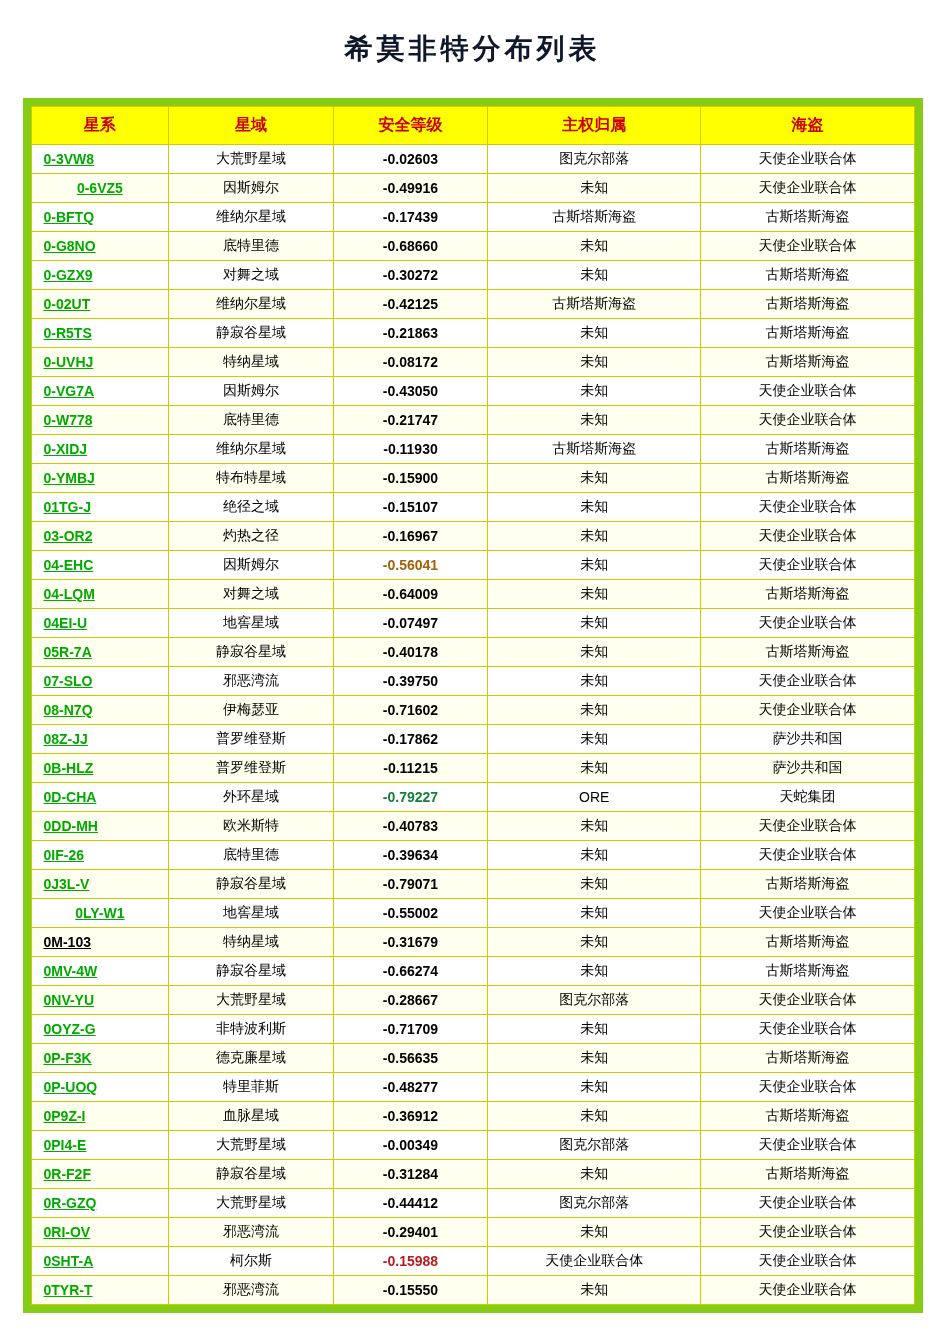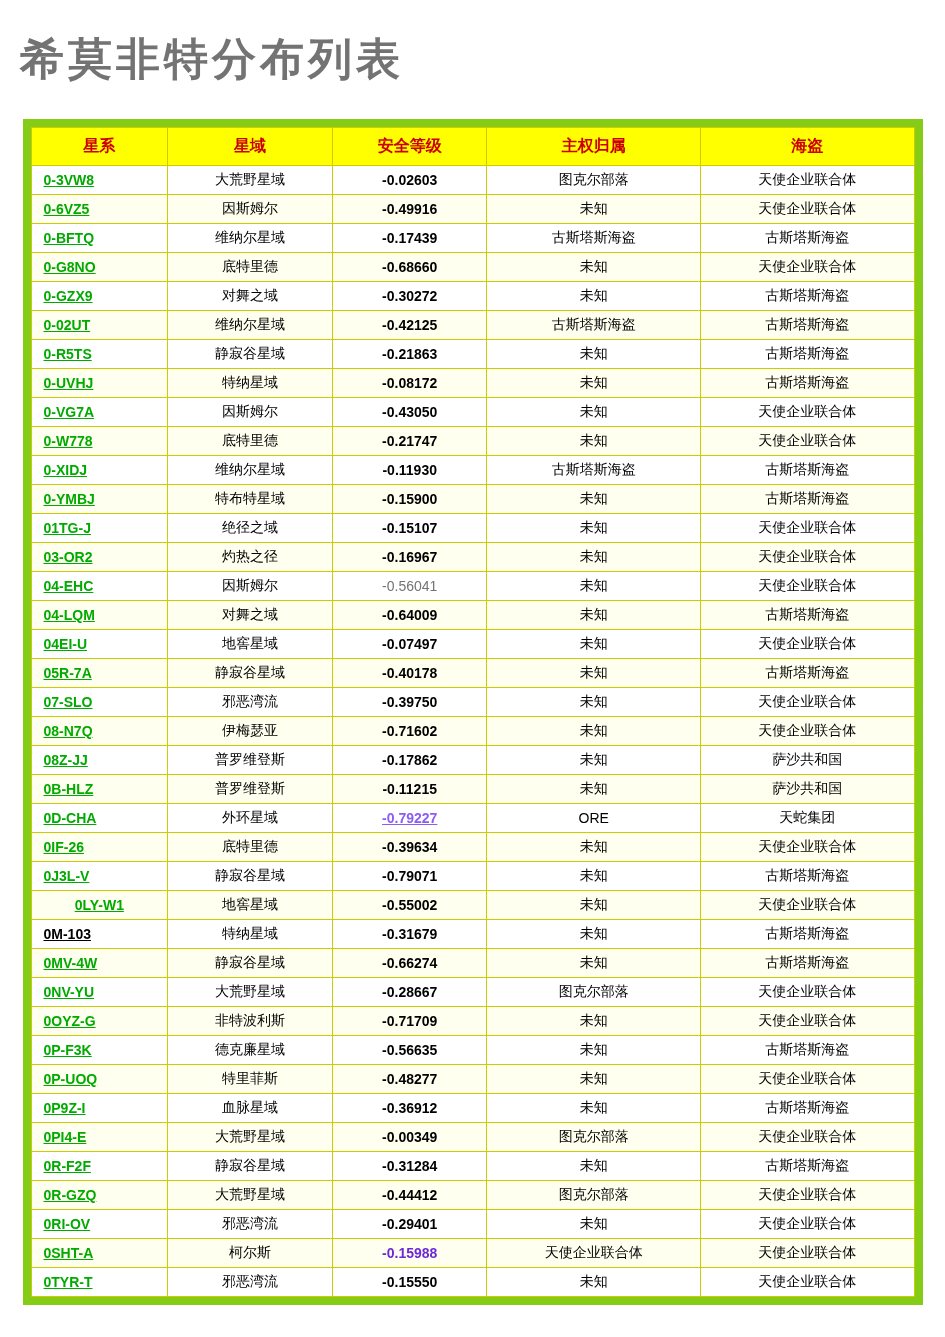--- a/index.html
+++ b/index.html
@@ -2,23 +2,24 @@
 <html><head>
   <meta charset="utf-8">
   <style>
     * { margin: 0; padding: 0; box-sizing: border-box; }
     body {
       background: #ffffff;
       font-family: "SimHei", "Microsoft YaHei", "黑体", sans-serif;
       padding: 20px;
     }
     .page-title {
-      font-size: 44px;
+      text-align: center;
+      font-size: 28px;
       font-weight: bold;
-      color: #737373;
+      color: #0f172a;
       letter-spacing: 4px;
       margin-bottom: 20px;
       padding: 10px 0;
     }
     .table-container {
       border: 8px solid #84cc16;
       margin: 0 auto;
       max-width: 900px;
     }
     table {
@@ -71,21 +72,21 @@
     </thead>
     <tbody id="table-body">
     <tr>
           <td style="color: rgb(0, 170, 0); text-decoration: underline; cursor: pointer; text-align: left;">0-3VW8</td>
           <td>大荒野星域</td>
           <td style="color: rgb(0, 0, 0); font-weight: bold;">-0.02603</td>
           <td>图克尔部落</td>
           <td>天使企业联合体</td>
         </tr>
         <tr>
-          <td style="color: rgb(0, 170, 0); text-decoration: underline; cursor: pointer; text-align: left;">0-6VZ5</td>
+          <td style="color: rgb(0, 170, 0); text-decoration: underline; cursor: pointer; text-align: center;">0-6VZ5</td>
           <td>因斯姆尔</td>
           <td style="color: rgb(0, 0, 0); font-weight: bold;">-0.49916</td>
           <td>未知</td>
           <td>天使企业联合体</td>
         </tr>
         <tr>
           <td style="color: rgb(0, 170, 0); text-decoration: underline; cursor: pointer; text-align: left;">0-BFTQ</td>
           <td>维纳尔星域</td>
           <td style="color: rgb(0, 0, 0); font-weight: bold;">-0.17439</td>
           <td>古斯塔斯海盗</td>
@@ -164,21 +165,21 @@
         <tr>
           <td style="color: rgb(0, 170, 0); text-decoration: underline; cursor: pointer; text-align: left;">03-OR2</td>
           <td>灼热之径</td>
           <td style="color: rgb(0, 0, 0); font-weight: bold;">-0.16967</td>
           <td>未知</td>
           <td>天使企业联合体</td>
         </tr>
         <tr>
           <td style="color: rgb(0, 170, 0); text-decoration: underline; cursor: pointer; text-align: left; border-radius: 8px;">04-EHC</td>
           <td>因斯姆尔</td>
-          <td style="color: #737373; font-weight: normal;">-0.56041</td>
+          <td style="color: #a16207; font-weight: bold;">-0.56041</td>
           <td>未知</td>
           <td>天使企业联合体</td>
         </tr>
         <tr>
           <td style="color: rgb(0, 170, 0); text-decoration: underline; cursor: pointer; text-align: left;">04-LQM</td>
           <td>对舞之域</td>
           <td style="color: rgb(0, 0, 0); font-weight: bold;">-0.64009</td>
           <td>未知</td>
           <td>古斯塔斯海盗</td>
         </tr>
@@ -220,23 +221,30 @@
         <tr>
           <td style="color: rgb(0, 170, 0); text-decoration: underline; cursor: pointer; text-align: left;">0B-HLZ</td>
           <td>普罗维登斯</td>
           <td style="color: rgb(0, 0, 0); font-weight: bold;">-0.11215</td>
           <td>未知</td>
           <td>萨沙共和国</td>
         </tr>
         <tr>
           <td style="color: rgb(0, 170, 0); text-decoration: underline; cursor: pointer; text-align: left;">0D-CHA</td>
           <td>外环星域</td>
-          <td style="color: #8b5cf6; font-weight: bold; text-decoration: underline;">-0.79227</td>
+          <td style="color: #15803d; font-weight: bold;">-0.79227</td>
           <td>ORE</td>
           <td>天蛇集团</td>
+        </tr>
+        <tr>
+          <td style="color: rgb(0, 170, 0); text-decoration: underline; cursor: pointer; text-align: left;">0DD-MH</td>
+          <td>欧米斯特</td>
+          <td style="color: rgb(0, 0, 0); font-weight: bold;">-0.40783</td>
+          <td>未知</td>
+          <td>天使企业联合体</td>
         </tr>
         <tr>
           <td style="color: rgb(0, 170, 0); text-decoration: underline; cursor: pointer; text-align: left;">0IF-26</td>
           <td>底特里德</td>
           <td style="color: rgb(0, 0, 0); font-weight: bold;">-0.39634</td>
           <td>未知</td>
           <td>天使企业联合体</td>
         </tr>
         <tr>
           <td style="color: rgb(0, 170, 0); text-decoration: underline; cursor: pointer; text-align: left;">0J3L-V</td>
@@ -325,21 +333,21 @@
         <tr>
           <td style="color: rgb(0, 170, 0); text-decoration: underline; cursor: pointer; text-align: left;">0RI-OV</td>
           <td>邪恶湾流</td>
           <td style="color: rgb(0, 0, 0); font-weight: bold;">-0.29401</td>
           <td>未知</td>
           <td>天使企业联合体</td>
         </tr>
         <tr>
           <td style="color: rgb(0, 170, 0); text-decoration: underline; cursor: pointer; text-align: left;">0SHT-A</td>
           <td>柯尔斯</td>
-          <td style="color: #6d28d9; font-weight: bold;">-0.15988</td>
+          <td style="color: #b91c1c; font-weight: bold;">-0.15988</td>
           <td>天使企业联合体</td>
           <td>天使企业联合体</td>
         </tr>
         <tr>
           <td style="color: rgb(0, 170, 0); text-decoration: underline; cursor: pointer; text-align: left;">0TYR-T</td>
           <td>邪恶湾流</td>
           <td style="color: rgb(0, 0, 0); font-weight: bold;">-0.15550</td>
           <td>未知</td>
           <td>天使企业联合体</td>
         </tr>

